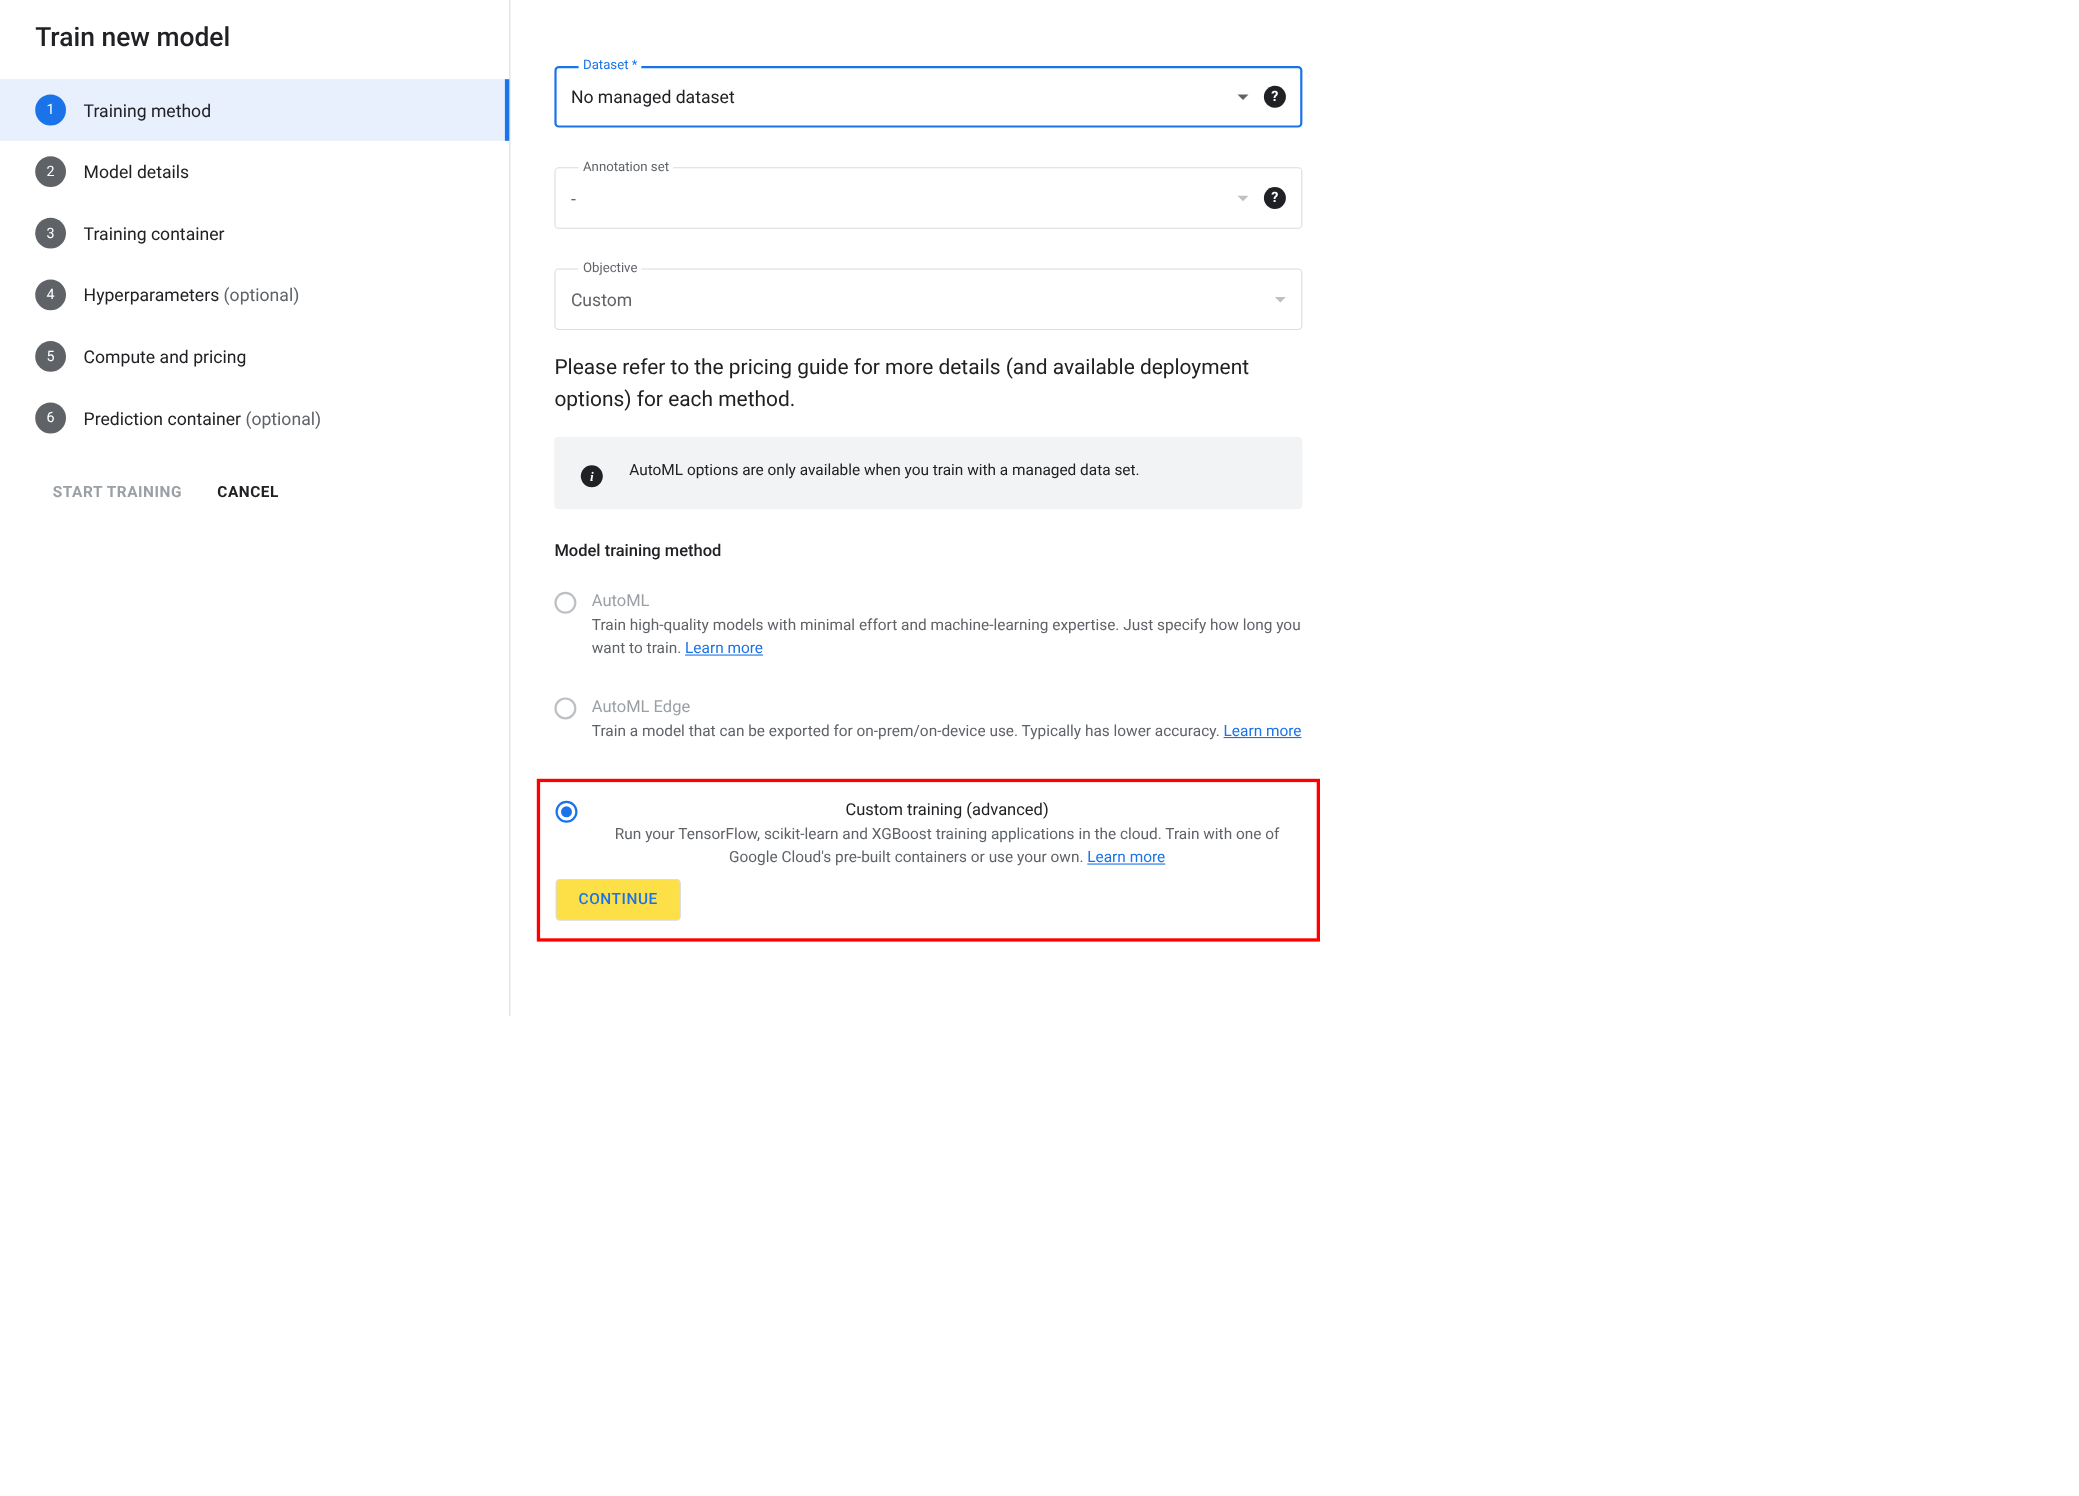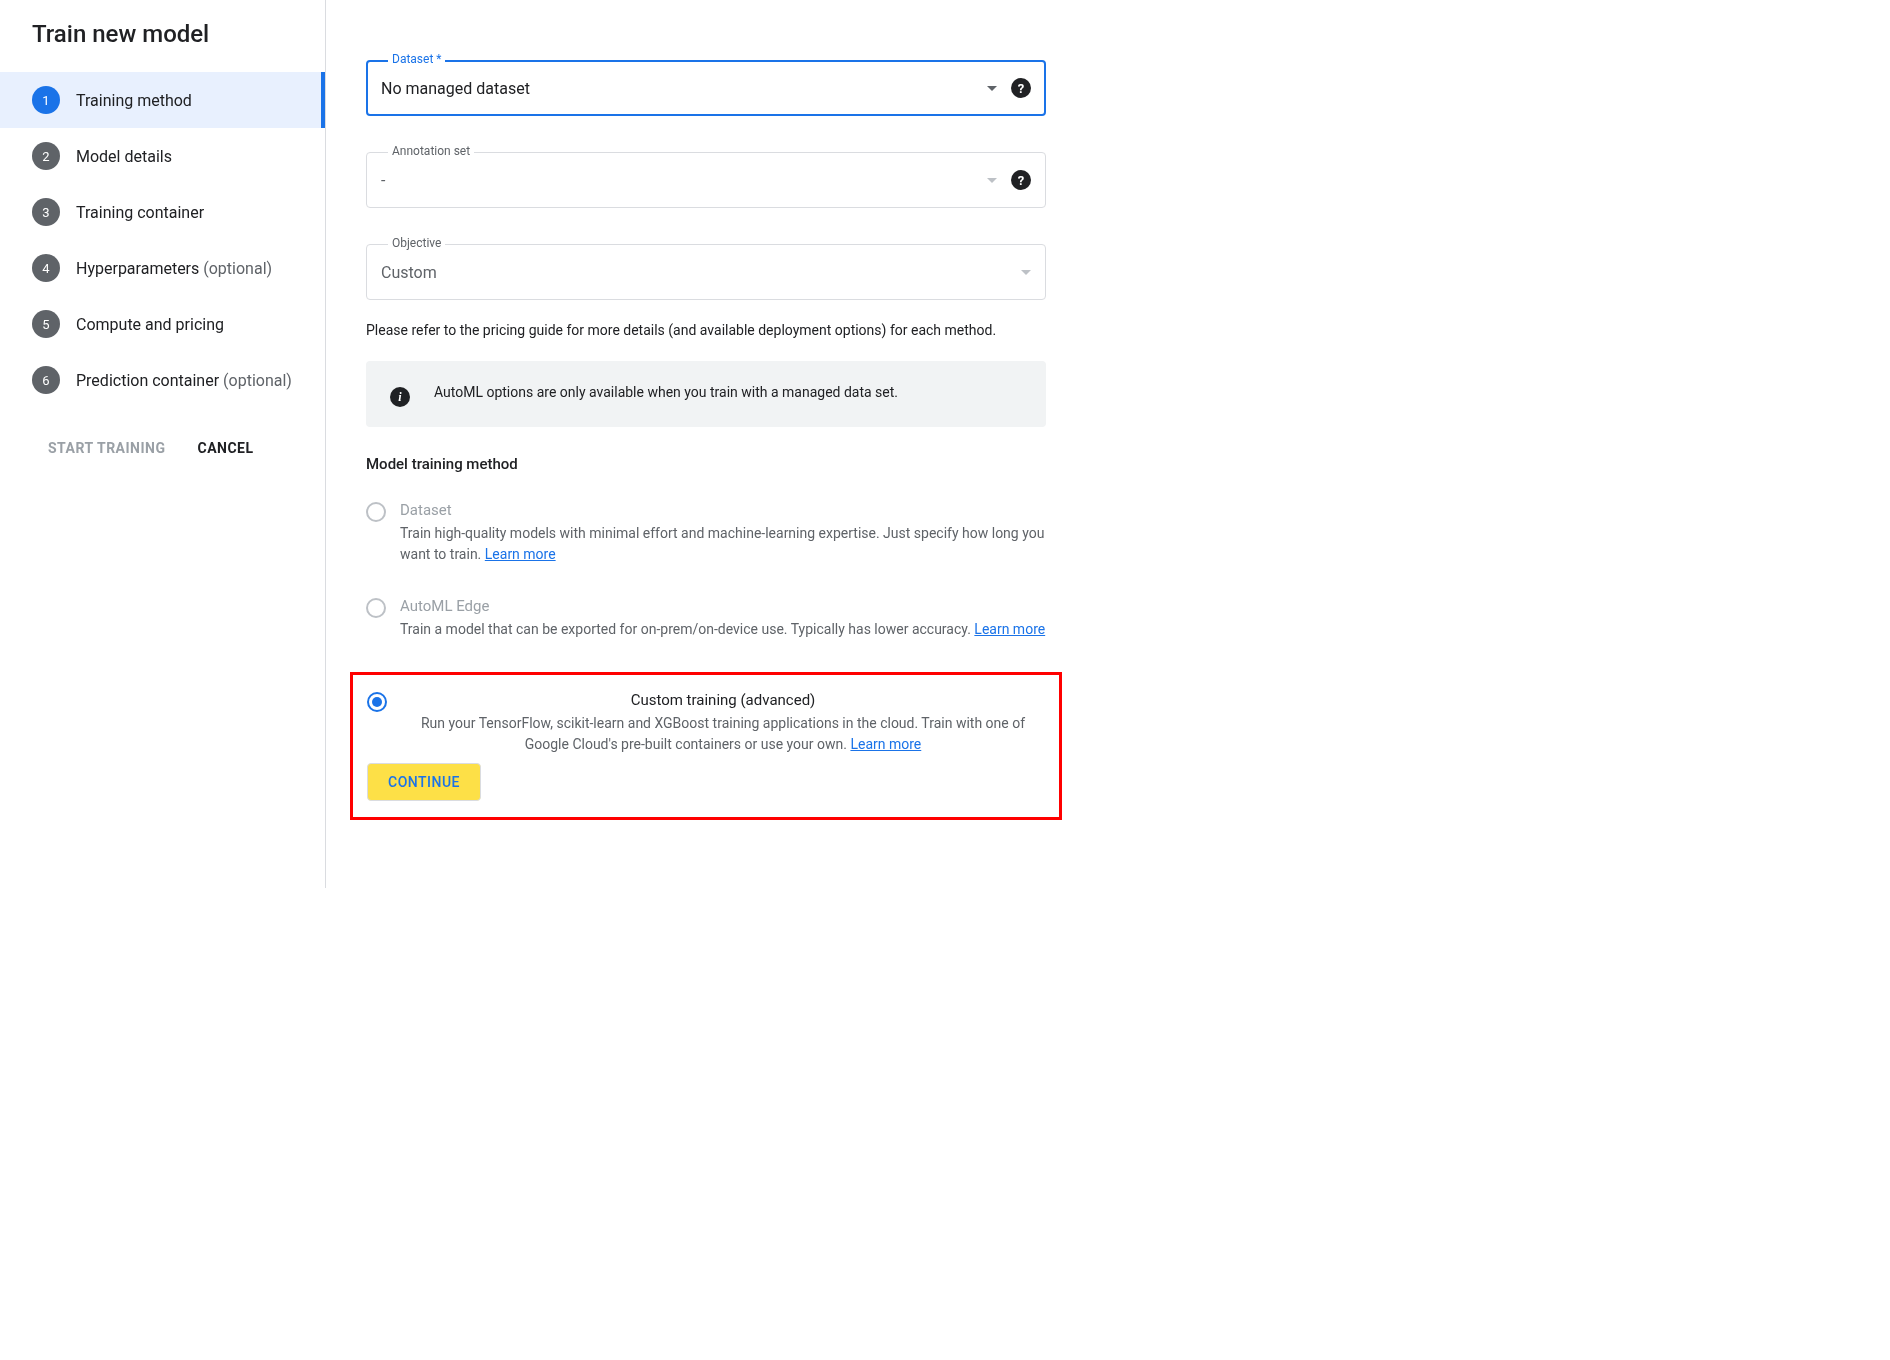--- a/index.html
+++ b/index.html
@@ -9,21 +9,21 @@
     }
     body {
       font-family: 'Google Sans', Roboto, Arial, sans-serif;
       font-size: 14px;
       color: #202124;
       background: #fff;
       display: flex;
       width: 1280px;
     }
     .sidebar {
-      width: 326px;
+      width: 464px;
       padding-top: 20px;
       border-right: 1px solid #dadce0;
       flex-shrink: 0;
     }
     .page-title {
       font-size: 24px;
       font-weight: 500;
       padding: 0 32px 24px 32px;
       color: #202124;
     }
@@ -163,21 +163,21 @@
       justify-content: center;
       font-size: 13px;
       font-weight: bold;
       cursor: pointer;
     }
     .field.disabled .select-box {
       cursor: default;
       background: #fff;
     }
     .info-text {
-      font-size: 14px;
+      font-size: 19px;
       color: #202124;
       line-height: 1.5;
       margin: 20px 0;
     }
     .info-banner {
       background: #f1f3f4;
       border-radius: 4px;
       padding: 20px 24px;
       display: flex;
       align-items: flex-start;
@@ -367,21 +367,21 @@
     <span class="info-icon">i</span>
     <span class="info-banner-text">AutoML options are only available when you train with a managed data set.</span>
   </div>
 
   <h2 class="section-title">Model training method</h2>
 
   <div class="radio-group">
     <div class="radio-option">
       <span class="radio-circle disabled"></span>
       <div class="radio-content">
-        <div class="radio-title disabled">Dataset</div>
+        <div class="radio-title disabled">AutoML</div>
         <div class="radio-desc"><span>Train high-quality models with minimal effort and machine-learning expertise. Just specify how long you want to train. </span><a class="learn-more">Learn more</a></div>
       </div>
     </div>
 
     <div class="radio-option">
       <span class="radio-circle disabled"></span>
       <div class="radio-content">
         <div class="radio-title disabled">AutoML Edge</div>
         <div class="radio-desc"><span>Train a model that can be exported for on-prem/on-device use. Typically has lower accuracy. </span><a class="learn-more">Learn more</a></div>
       </div>

